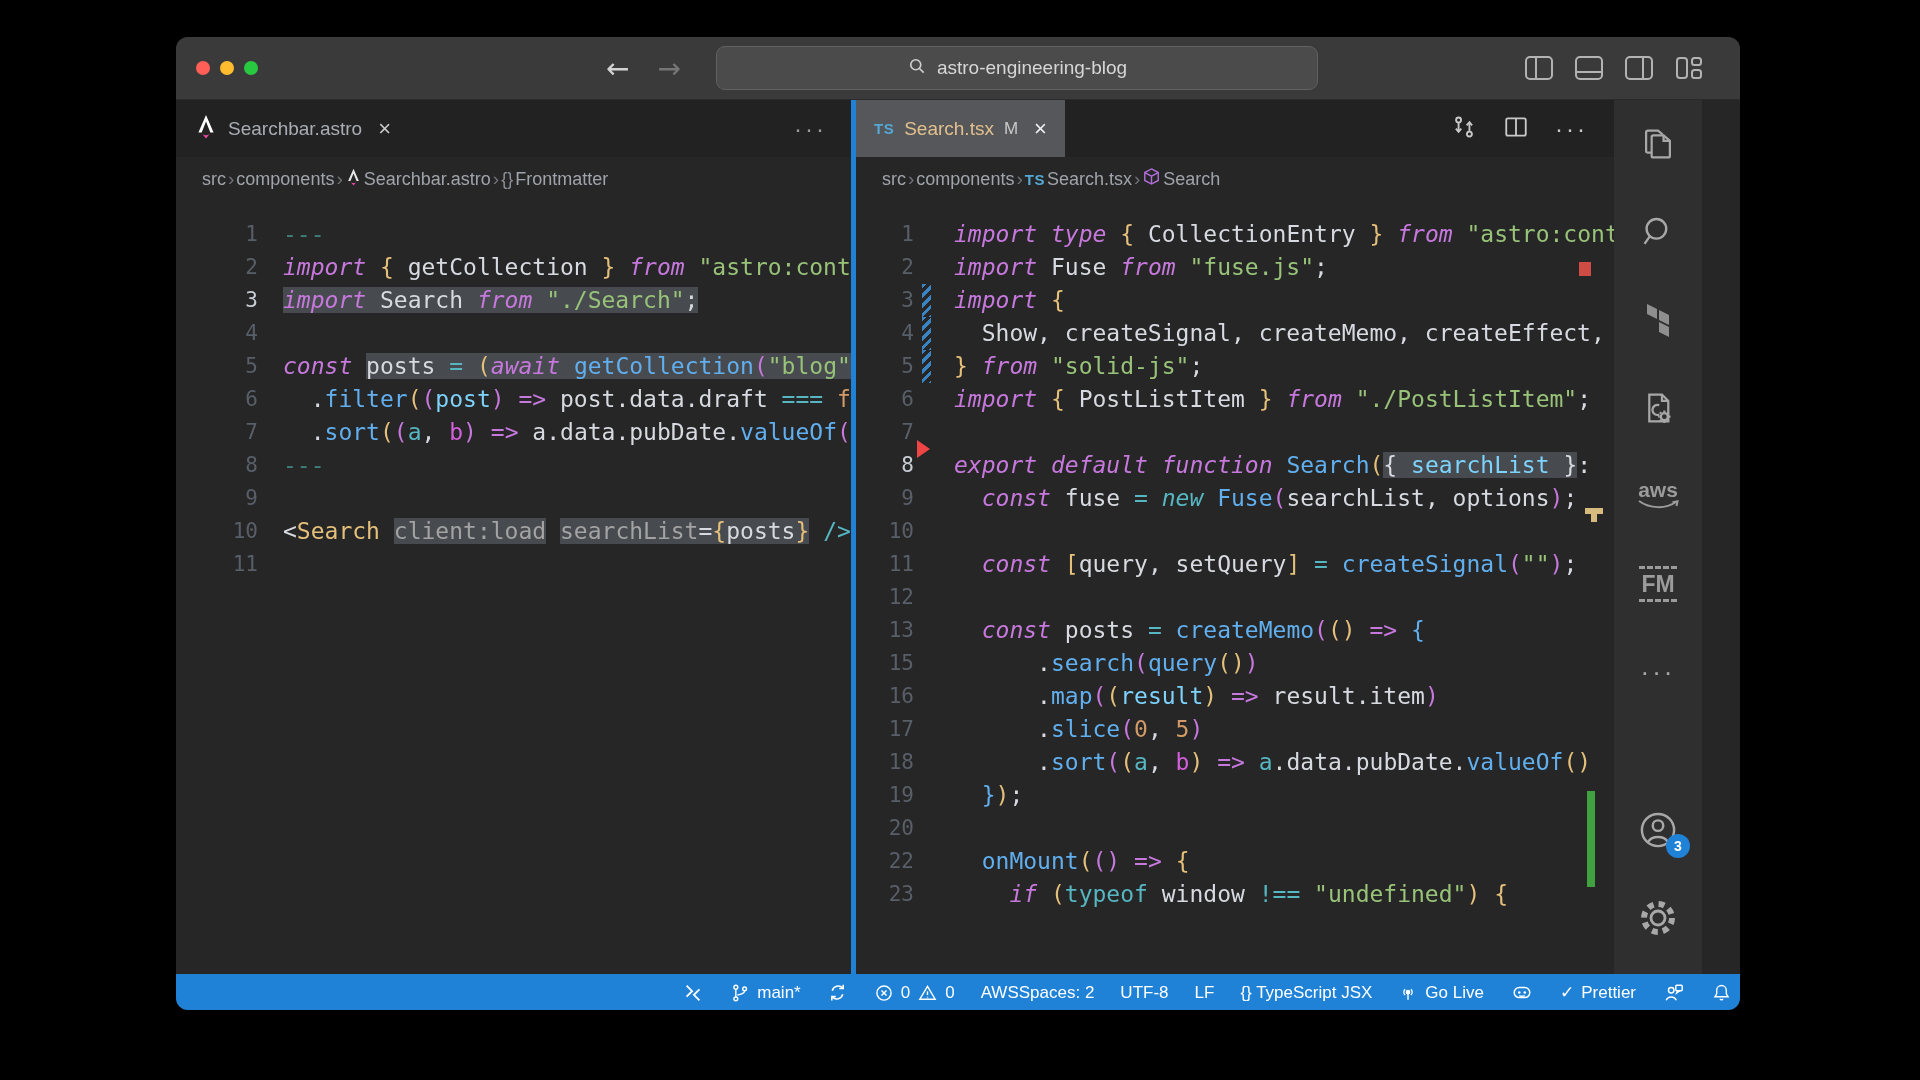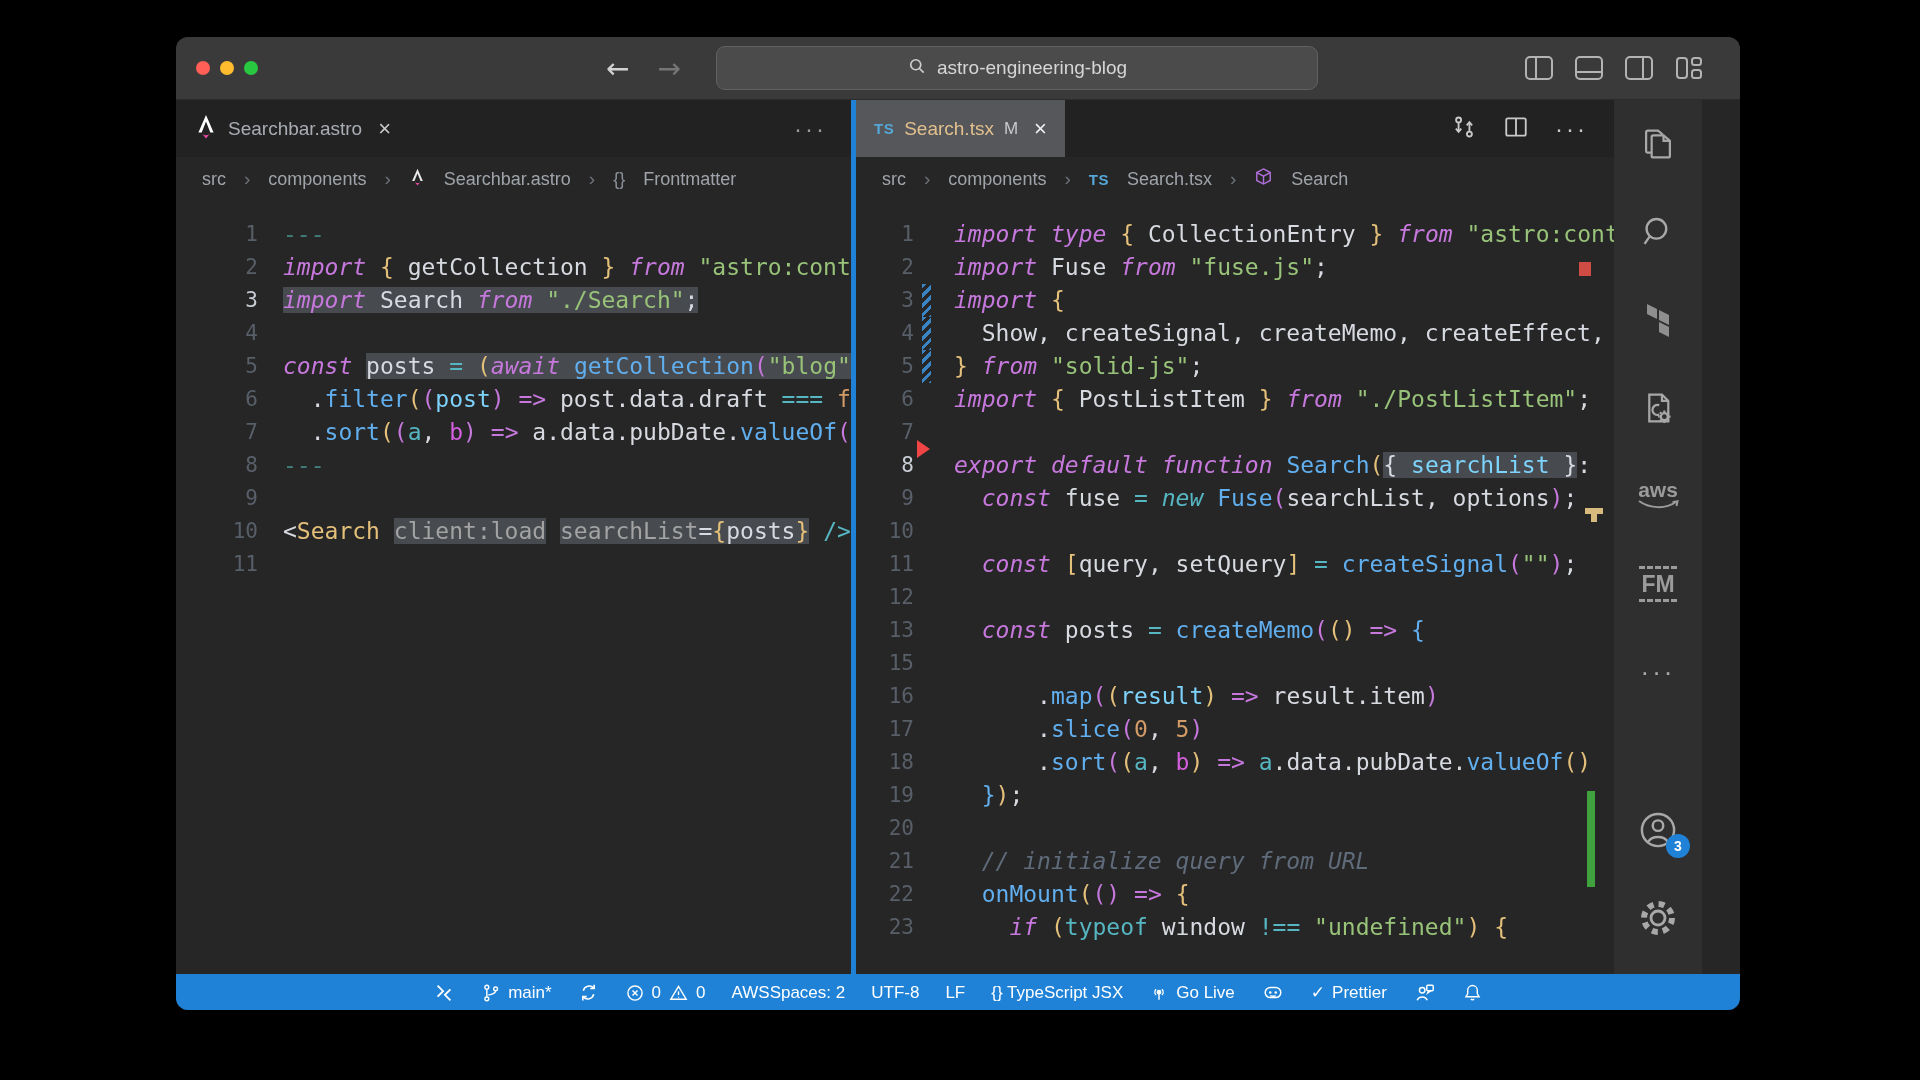--- a/index.html
+++ b/index.html
@@ -29,21 +29,21 @@
   .tabbar{height:57px;background:#222223;display:flex;align-items:stretch;}
   .tab{display:flex;align-items:center;gap:10px;padding:0 18px;font-size:19px;color:#a9adb3;}
   .tab-right{background:#55575b;color:#e2c08d;margin-top:0;}
   .tab .close{color:#c9c9c9;font-size:22px;margin-left:6px;}
   .tab-right .close{color:#f0f0f0;}
   .ts-badge{color:#55a8d6;font-weight:700;font-size:15px;letter-spacing:.5px;}
   .mod-badge{color:#c9c9c9;font-size:17px;}
   .tabbar-more{margin-left:auto;align-self:center;padding-right:24px;color:#9a9a9a;font-size:24px;letter-spacing:3px;}
   .ed-actions{margin-left:auto;display:flex;align-items:center;gap:26px;padding-right:26px;}
   .ed-actions .dots{color:#c9c9c9;font-size:24px;letter-spacing:3px;}
-  .breadcrumb{height:44px;display:flex;align-items:center;gap:18px;padding-left:26px;color:#9fa4ab;font-size:18px;background:#262626;}
+  .breadcrumb{height:44px;display:flex;align-items:center;gap:2px;padding-left:26px;color:#9fa4ab;font-size:18px;background:#262626;}
   .bc-sep{color:#6f737a;font-size:19px;}
   .bc-brace{color:#8a8f98;}
 
   
   .code{padding-top:17px;font-family:"DejaVu Sans Mono",monospace;font-size:23px;}
   .code-line{height:33px;line-height:33px;display:flex;position:relative;white-space:pre;}
   .ln{text-align:right;color:#585f69;flex:none;font-size:21px;}
   .ln.cur{color:#c8ccd4;}
   .pane-left .ln{width:82px;}
   .pane-right .ln{width:58px;}
@@ -82,21 +82,21 @@
   
   .act-icon{width:60px;height:60px;display:flex;align-items:center;justify-content:center;color:#a8a8a8;position:relative;}
   .act-spacer{margin-top:auto;}
   .aws-wrap{display:flex;flex-direction:column;align-items:center;gap:0;}
   .aws-text{font-size:21px;font-weight:700;color:#9b9b9b;letter-spacing:0;line-height:18px;}
   .fm-text{font-size:23px;font-weight:700;color:#9b9b9b;border-top:3px dashed #9b9b9b;border-bottom:3px dashed #9b9b9b;padding:1px 2px;line-height:28px;}
   .act-dots{color:#a8a8a8;font-size:26px;letter-spacing:3px;}
   .badge{position:absolute;right:-2px;bottom:2px;width:24px;height:24px;border-radius:50%;background:#1f82d6;color:#fff;font-size:14px;font-weight:700;display:flex;align-items:center;justify-content:center;}
 
   
-  .statusbar{height:37px;background:#1f82d6;display:flex;align-items:center;justify-content:center;color:#fff;font-size:17px;padding:0 14px;box-sizing:border-box;}
+  .statusbar{height:37px;background:#1f82d6;display:flex;align-items:center;justify-content:flex-end;color:#fff;font-size:17px;padding:0 8px;box-sizing:border-box;}
   .sb-group{display:flex;align-items:center;gap:26px;height:100%;}
   .sb-item{display:flex;align-items:center;gap:7px;}
   .sb-item svg{display:block;}
 </style>
 </head>
 <body>
 
 <div class="window">
 
   <div class="titlebar">
@@ -239,27 +239,26 @@
           <div class="code-line"><span class="ln">4</span><span class="gm-mod"></span><span class="ltx"><span class="tk-w">  Show, createSignal, createMemo, createEffect,</span></span></div>
           <div class="code-line"><span class="ln">5</span><span class="gm-mod"></span><span class="ltx"><span class="tk-py">}</span><span class="tk-w"> </span><span class="tk-k">from</span><span class="tk-w"> </span><span class="tk-s">"solid-js"</span><span class="tk-w">;</span></span></div>
           <div class="code-line"><span class="ln">6</span><span class="ltx"><span class="tk-k">import</span><span class="tk-w"> </span><span class="tk-py">{</span><span class="tk-w"> PostListItem </span><span class="tk-py">}</span><span class="tk-w"> </span><span class="tk-k">from</span><span class="tk-w"> </span><span class="tk-s">"./PostListItem"</span><span class="tk-w">;</span></span></div>
           <div class="code-line"><span class="ln">7</span><span class="ltx"></span></div>
           <div class="code-line"><span class="ln cur">8</span><span class="gm-arrow"></span><span class="ltx"><span class="tk-k">export</span><span class="tk-w"> </span><span class="tk-k">default</span><span class="tk-w"> </span><span class="tk-k">function</span><span class="tk-w"> </span><span class="tk-f">Search</span><span class="tk-py">(</span><span class="tk-w tk-sel">{ </span><span class="tk-a tk-sel">searchList</span><span class="tk-w tk-sel"> }</span><span class="tk-w">:</span></span></div>
           <div class="code-line"><span class="ln">9</span><span class="ltx"><span class="tk-w">  </span><span class="tk-k">const</span><span class="tk-w"> fuse </span><span class="tk-o">=</span><span class="tk-w"> </span><span class="tk-oi">new</span><span class="tk-w"> </span><span class="tk-f">Fuse</span><span class="tk-pp">(</span><span class="tk-w">searchList, options</span><span class="tk-pp">)</span><span class="tk-w">;</span></span></div>
           <div class="code-line"><span class="ln">10</span><span class="ltx"></span></div>
           <div class="code-line"><span class="ln">11</span><span class="ltx"><span class="tk-w">  </span><span class="tk-k">const</span><span class="tk-w"> </span><span class="tk-py">[</span><span class="tk-w">query, setQuery</span><span class="tk-py">]</span><span class="tk-w"> </span><span class="tk-o">=</span><span class="tk-w"> </span><span class="tk-f">createSignal</span><span class="tk-pp">(</span><span class="tk-s">""</span><span class="tk-pp">)</span><span class="tk-w">;</span></span></div>
           <div class="code-line"><span class="ln">12</span><span class="ltx"></span></div>
           <div class="code-line"><span class="ln">13</span><span class="ltx"><span class="tk-w">  </span><span class="tk-k">const</span><span class="tk-w"> posts </span><span class="tk-o">=</span><span class="tk-w"> </span><span class="tk-f">createMemo</span><span class="tk-pp">(</span><span class="tk-py">()</span><span class="tk-w"> </span><span class="tk-kn">=&gt;</span><span class="tk-w"> </span><span class="tk-pb">{</span></span></div>
-          <div class="code-line"><span class="ln">15</span></div>
+          <div class="code-line"><span class="ln">15</span><span class="ltx"><span class="tk-w">      .</span><span class="tk-f">search</span><span class="tk-pp">(</span><span class="tk-f">query</span><span class="tk-py">()</span><span class="tk-pp">)</span></span></div>
           <div class="code-line"><span class="ln">16</span><span class="ltx"><span class="tk-w">      .</span><span class="tk-f">map</span><span class="tk-pp">(</span><span class="tk-py">(</span><span class="tk-a">result</span><span class="tk-py">)</span><span class="tk-w"> </span><span class="tk-kn">=&gt;</span><span class="tk-w"> result.item</span><span class="tk-pp">)</span></span></div>
           <div class="code-line"><span class="ln">17</span><span class="ltx"><span class="tk-w">      .</span><span class="tk-f">slice</span><span class="tk-pp">(</span><span class="tk-n">0</span><span class="tk-w">, </span><span class="tk-n">5</span><span class="tk-pp">)</span></span></div>
           <div class="code-line"><span class="ln">18</span><span class="ltx"><span class="tk-w">      .</span><span class="tk-f">sort</span><span class="tk-pp">(</span><span class="tk-py">(</span><span class="tk-cy">a</span><span class="tk-w">, </span><span class="tk-mg">b</span><span class="tk-py">)</span><span class="tk-w"> </span><span class="tk-kn">=&gt;</span><span class="tk-w"> </span><span class="tk-cy">a</span><span class="tk-w">.data.pubDate.</span><span class="tk-f">valueOf</span><span class="tk-py">(</span><span class="tk-py">)</span></span></div>
           <div class="code-line"><span class="ln">19</span><span class="ltx"><span class="tk-w">  </span><span class="tk-pb">}</span><span class="tk-py">)</span><span class="tk-w">;</span></span></div>
           <div class="code-line"><span class="ln">20</span><span class="ltx"></span></div>
-          <div class="code-line"><span class="ln">21</span><span class="ltx"><span class="tk-w">  </span><span class="tk-cm">// initialize query from URL</span></span></div>
           <div class="code-line"><span class="ln">22</span><span class="ltx"><span class="tk-w">  </span><span class="tk-f">onMount</span><span class="tk-py">(</span><span class="tk-pp">()</span><span class="tk-w"> </span><span class="tk-kn">=&gt;</span><span class="tk-w"> </span><span class="tk-py">{</span></span></div>
           <div class="code-line"><span class="ln">23</span><span class="ltx"><span class="tk-w">    </span><span class="tk-k">if</span><span class="tk-w"> </span><span class="tk-py">(</span><span class="tk-o">typeof</span><span class="tk-w"> window </span><span class="tk-o">!==</span><span class="tk-w"> </span><span class="tk-s">"undefined"</span><span class="tk-py">)</span><span class="tk-w"> </span><span class="tk-py">{</span></span></div>
         </div>
       <div class="ov-red"></div>
       <div class="ov-tan"></div>
       <div class="ov-green"></div>
     </div>
 
     <div class="activity">
       <div class="act-icon">

